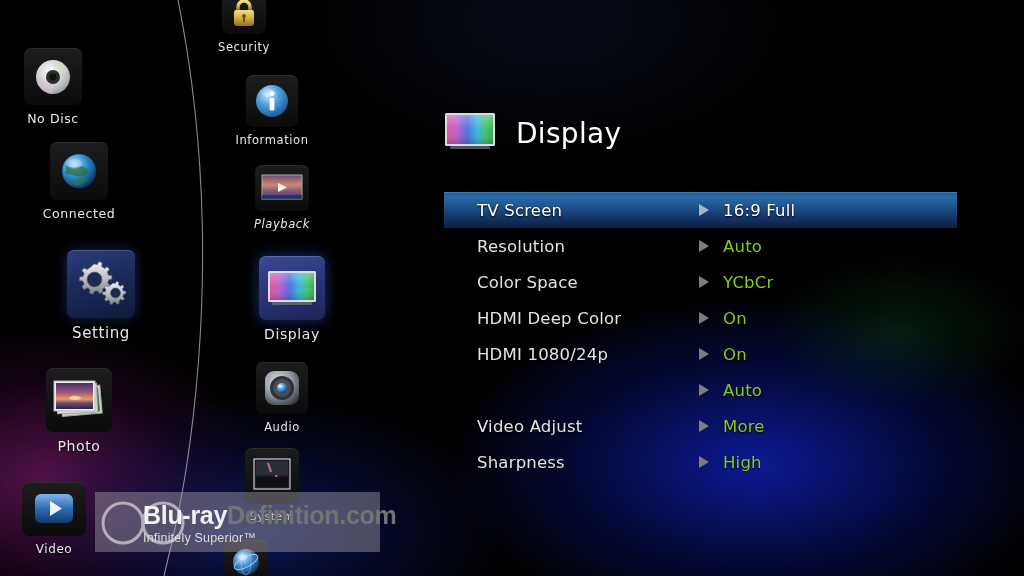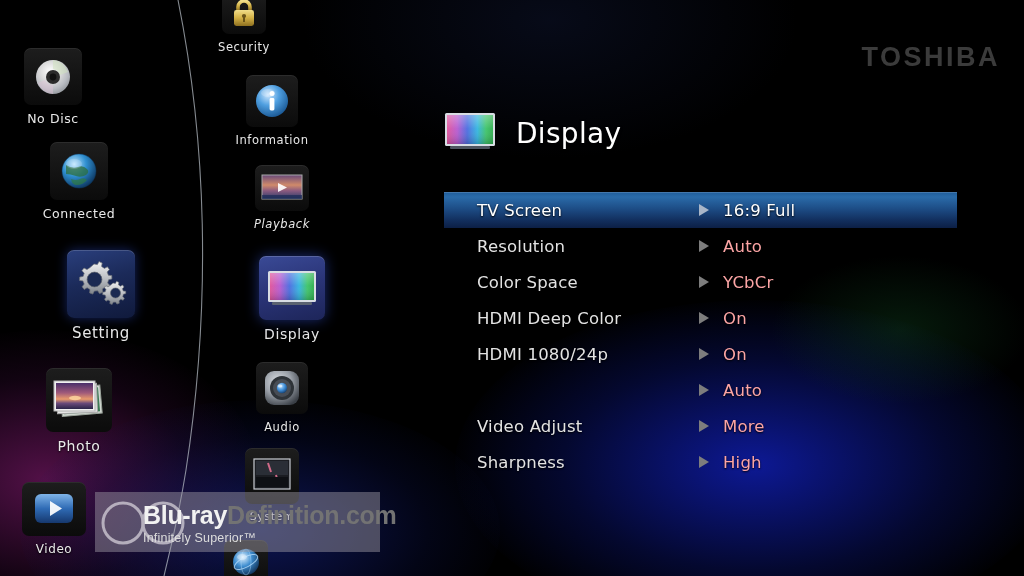--- a/index.html
+++ b/index.html
@@ -115,21 +115,21 @@
   .row-arrow {
     position:absolute; left:255px;
     width:0; height:0;
     border-top:6px solid transparent;
     border-bottom:6px solid transparent;
     border-left:10px solid #7d7d7d;
   }
   .row.selected .row-arrow { border-left-color:#a9b6c8; }
   .row-value {
     position:absolute; left:279px;
-    font-size:16.5px; color:#fca5a5;
+    font-size:16.5px; color:#84cc16;
     font-family:"DejaVu Sans", sans-serif;
     letter-spacing:0.2px;
     text-shadow:0 1px 2px #000;
   }
   .row.selected .row-value { color:#ffffff; }
 
   
   #watermark {
     position:absolute; left:95px; top:492px;
     width:285px; height:60px;
@@ -163,21 +163,20 @@
   <div class="glow" id="glow-top"></div>
   <div class="glow" id="glow-magenta"></div>
   <div class="glow" id="glow-blue-left"></div>
   <div class="glow" id="glow-blue-main"></div>
   <div class="glow" id="glow-green"></div>
 
   <svg id="arc" viewBox="0 0 140 576" preserveAspectRatio="none">
     <path d="M 58 0 C 86 140, 92 300, 66 470 C 58 520, 50 550, 44 576" fill="none" stroke="#b9bfc7" stroke-width="1.1" opacity="0.72"></path>
   </svg>
 
-  <div id="toshiba-logo">TOSHIBA</div>
 
   <div class="col">
 
     <div class="menu-item" style="left:22px; top:48px; width:62px;">
       <div class="tile" style="width:58px;height:57px;">
         <svg width="42" height="42" viewBox="0 0 42 42">
           <defs>
             <radialGradient id="discg" cx="42%" cy="34%" r="72%">
               <stop offset="0%" stop-color="#ffffff"></stop>
               <stop offset="40%" stop-color="#dcdcdc"></stop>

